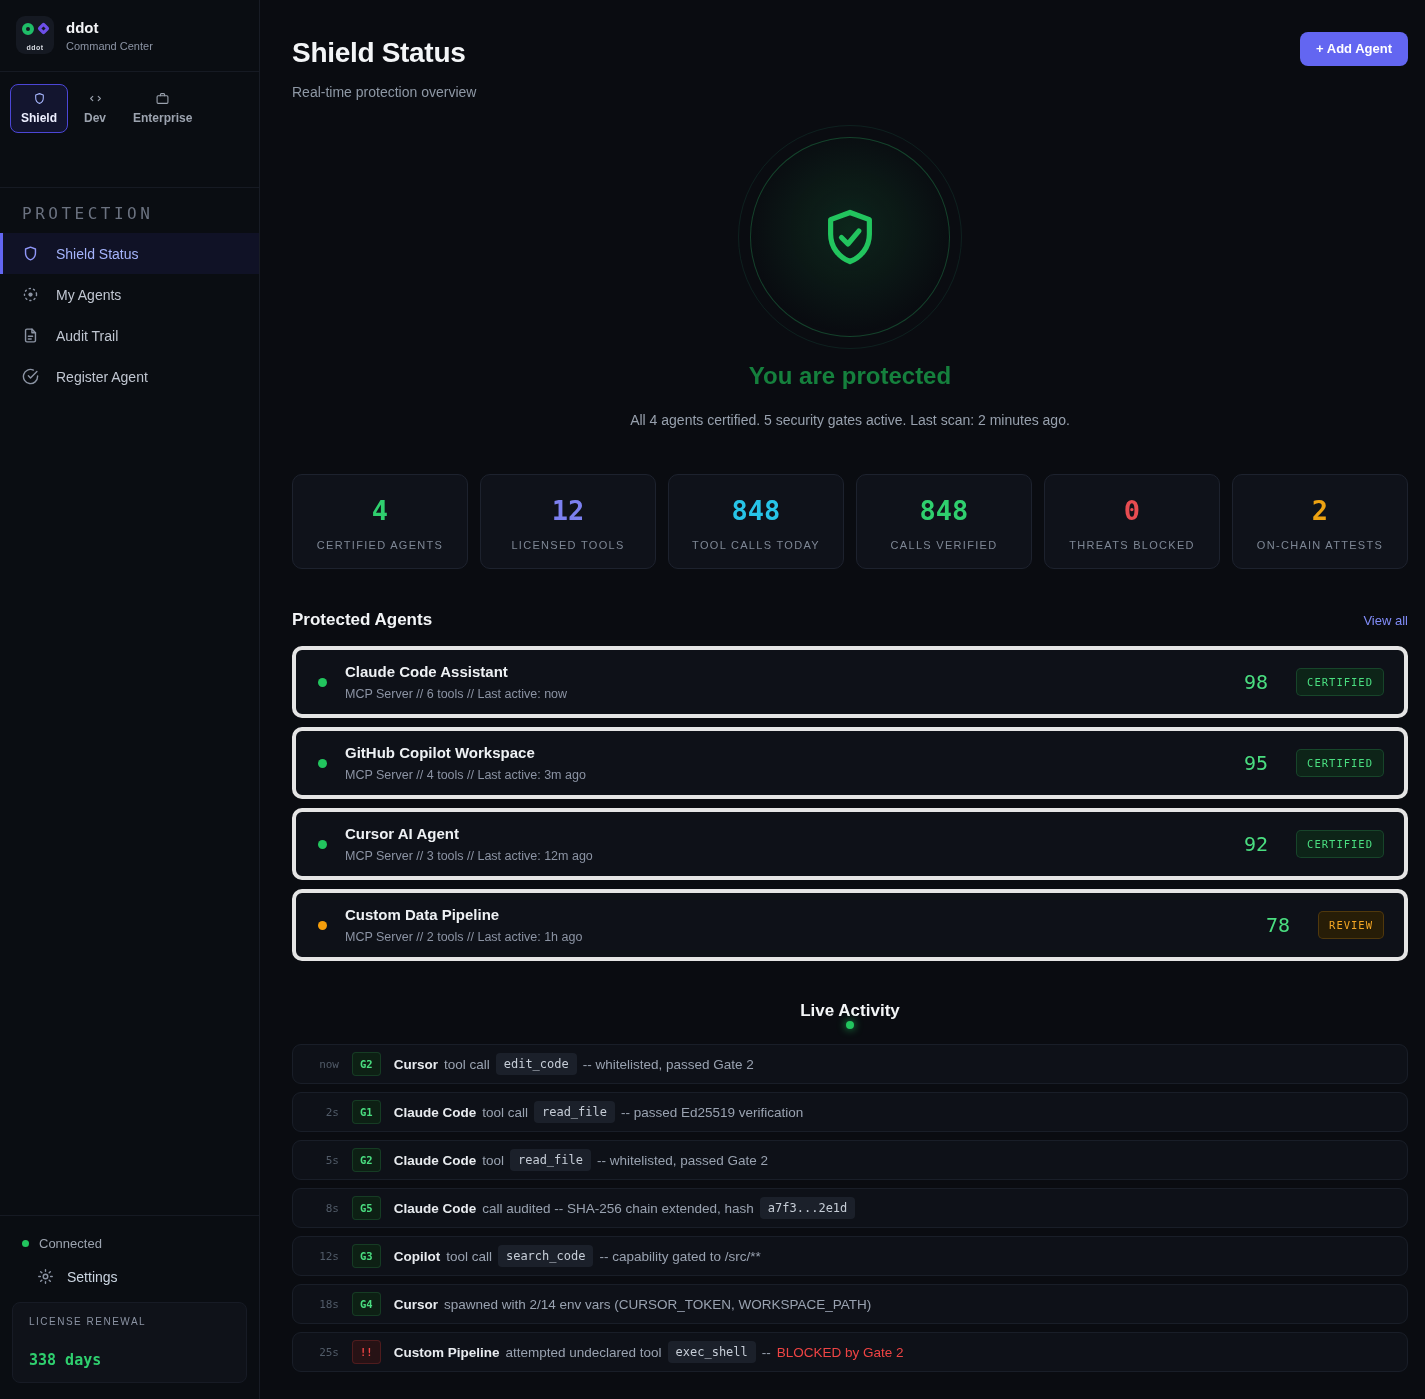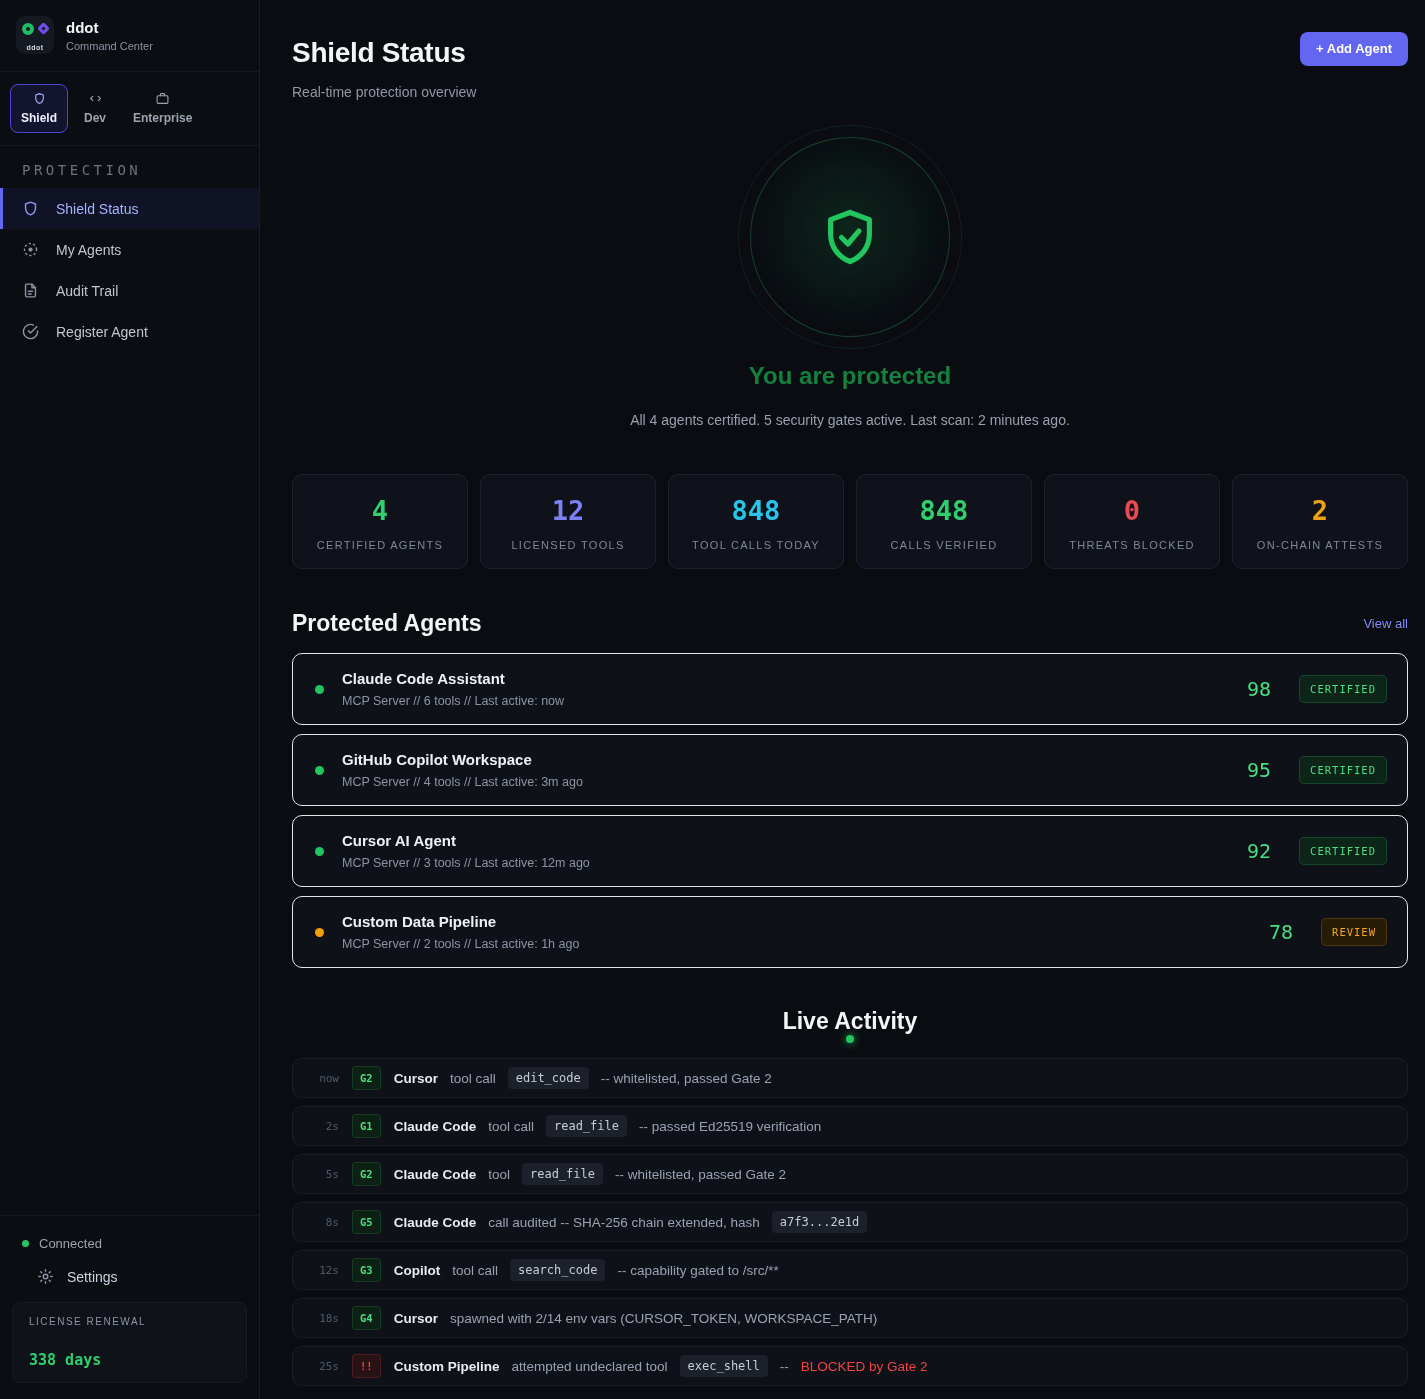--- a/index.html
+++ b/index.html
@@ -17,21 +17,21 @@
   .logo .word { position:absolute; bottom:3px; width:100%; text-align:center; font-size:7px; font-weight:bold; color:#d7dbe2; letter-spacing:.5px; }
   .brand-name { font-size:15px; font-weight:bold; color:#f3f4f6; }
   .brand-sub { font-size:11px; color:#8b93a3; margin-top:4px; }
 
   .tabs { display:flex; align-items:center; gap:5px; padding:12px 10px; border-top:1px solid #161a23; }
   .tab { display:flex; align-items:center; gap:6px; padding:7px 10px; border-radius:8px; font-size:12px; font-weight:bold; color:#9ca3af; border:1px solid transparent; cursor:pointer; white-space:nowrap;flex-direction:column; }
   .tab svg { width:13px; height:13px; }
   .tab.active { border-color:#4c46d6; background:rgba(79,70,229,0.14); color:#edefff; }
   .tab.active svg { color:#a5b4fc; }
 
-  .section-label { padding:16px 22px 10px; border-top:1px solid #161a23; font-family:"DejaVu Sans Mono", monospace; font-size:14px; letter-spacing:3.5px; color:#6b7280; }
+  .section-label { padding:16px 22px 10px; border-top:1px solid #161a23; font-family:"DejaVu Sans Mono", monospace; font-size:16px; letter-spacing:3.5px; color:#6b7280;margin-top:42px; }
   .nav { display:flex; flex-direction:column; }
   .nav-item { display:flex; align-items:center; gap:17px; height:41px; padding-left:19px; border-left:3px solid transparent; font-size:14px; color:#c0c6d1; cursor:pointer; }
   .nav-item svg { width:17px; height:17px; color:#8b93a3; flex:none; }
   .nav-item.active { border-left-color:#6366f1; background:#101226; color:#a5b4fc; }
   .nav-item.active svg { color:#8f96f7; }
 
   .side-footer { margin-top:auto; border-top:1px solid #161a23; padding:20px 12px 16px; }
   .conn-row { display:flex; align-items:center; gap:10px; padding-left:10px; font-size:13px; color:#9ca3af; }
   .conn-dot { width:7px; height:7px; border-radius:50%; background:#22c55e; }
   .settings-row { display:flex; align-items:center; gap:13px; margin-top:17px; padding-left:25px; font-size:14px; color:#cbd5e1; cursor:pointer; }
@@ -55,42 +55,42 @@
   .hero-circle svg { width:62px; height:62px; color:#22c55e; }
   .hero-heading { font-size:24px; font-weight:bold; color:#15803d; margin-top:25px; }
   .hero-sub { font-size:14px; color:#97a0ad; margin-top:22px; }
 
   .stats { display:grid; grid-template-columns:repeat(6,1fr); gap:12px; margin-top:46px; }
   .stat-card { background:#0f121a; border:1px solid #1d222e; border-radius:10px; padding:20px 6px 17px; text-align:center; }
   .stat-value { font-family:"DejaVu Sans Mono", monospace; font-size:27px; font-weight:bold; }
   .stat-label { font-size:11px; letter-spacing:1.3px; color:#7e8795; margin-top:13px; white-space:nowrap; }
 
   .section-head { display:flex; justify-content:space-between; align-items:center; margin:41px 0 16px; }
-  .section-title { font-size:23px; font-weight:bold; color:#f3f5f7; }
+  .section-title { font-size:17px; font-weight:bold; color:#f3f5f7; }
   .view-all { font-size:13px; color:#818cf8; cursor:pointer; text-decoration:none; }
 
-  .agent-row { height:72px; background:#0e1118; border:1px solid #e5e5e5; border-radius:10px; margin-bottom:9px; display:flex; align-items:center; padding:0 20px 0 22px; gap:18px; cursor:pointer; }
+  .agent-row { height:72px; background:#0e1118; border:4px solid #e5e5e5; border-radius:10px; margin-bottom:9px; display:flex; align-items:center; padding:0 20px 0 22px; gap:18px; cursor:pointer; }
   .agent-dot { width:9px; height:9px; border-radius:50%; flex:none; }
   .agent-info { flex:1; }
   .agent-name { font-size:15px; font-weight:bold; color:#eef1f4; }
   .agent-meta { font-size:12.5px; color:#8b93a3; margin-top:7px; }
   .agent-score { font-family:"DejaVu Sans Mono", monospace; font-size:20px; color:#4ade80; margin-right:10px; }
   .badge { font-family:"DejaVu Sans Mono", monospace; font-size:10.5px; letter-spacing:1px; padding:7px 10px; border-radius:5px; white-space:nowrap; }
   .badge.certified { color:#4ade80; background:#0d2418; border:1px solid rgba(74,222,128,0.18); }
   .badge.review { color:#f5a623; background:#271d07; border:1px solid rgba(245,166,35,0.2); }
 
   .live-head { display:flex; justify-content:space-between; align-items:center; margin:40px 0 15px;flex-direction:column; }
   .pulse-dot { width:8px; height:8px; border-radius:50%; background:#22c55e; box-shadow:0 0 9px rgba(34,197,94,0.9); }
 
   .event-row { height:40px; background:#0e1118; border:1px solid #191e28; border-radius:9px; margin-bottom:8px; display:flex; align-items:center; padding:0 14px 0 16px; gap:13px; }
   .ev-time { font-family:"DejaVu Sans Mono", monospace; font-size:11px; color:#515b68; width:30px; text-align:right; flex:none; }
   .gate { font-family:"DejaVu Sans Mono", monospace; font-size:10.5px; font-weight:bold; padding:5px 7px; border-radius:4px; flex:none; }
   .gate.ok { background:#0d2014; color:#4ade80; border:1px solid rgba(74,222,128,0.15); }
   .gate.alert { background:#271215; color:#ef4444; border:1px solid rgba(239,68,68,0.2); }
-  .ev-msg { font-size:13.5px; color:#99a2b0; display:flex; align-items:center; gap:12px; white-space:nowrap; }
+  .ev-msg { font-size:13.5px; color:#99a2b0; display:flex; align-items:center; gap:6px; white-space:nowrap; }
   .ev-agent { font-weight:bold; color:#e8ebef; }
   .chip { font-family:"DejaVu Sans Mono", monospace; font-size:12px; background:#1b202a; color:#c6cdd7; padding:4px 8px; border-radius:4px; }
   .ev-alert { color:#ef4444; }
   svg { stroke:currentColor; fill:none; stroke-width:2; stroke-linecap:round; stroke-linejoin:round; }
 </style>
 </head>
 <body>
 
 <div class="app">
 

